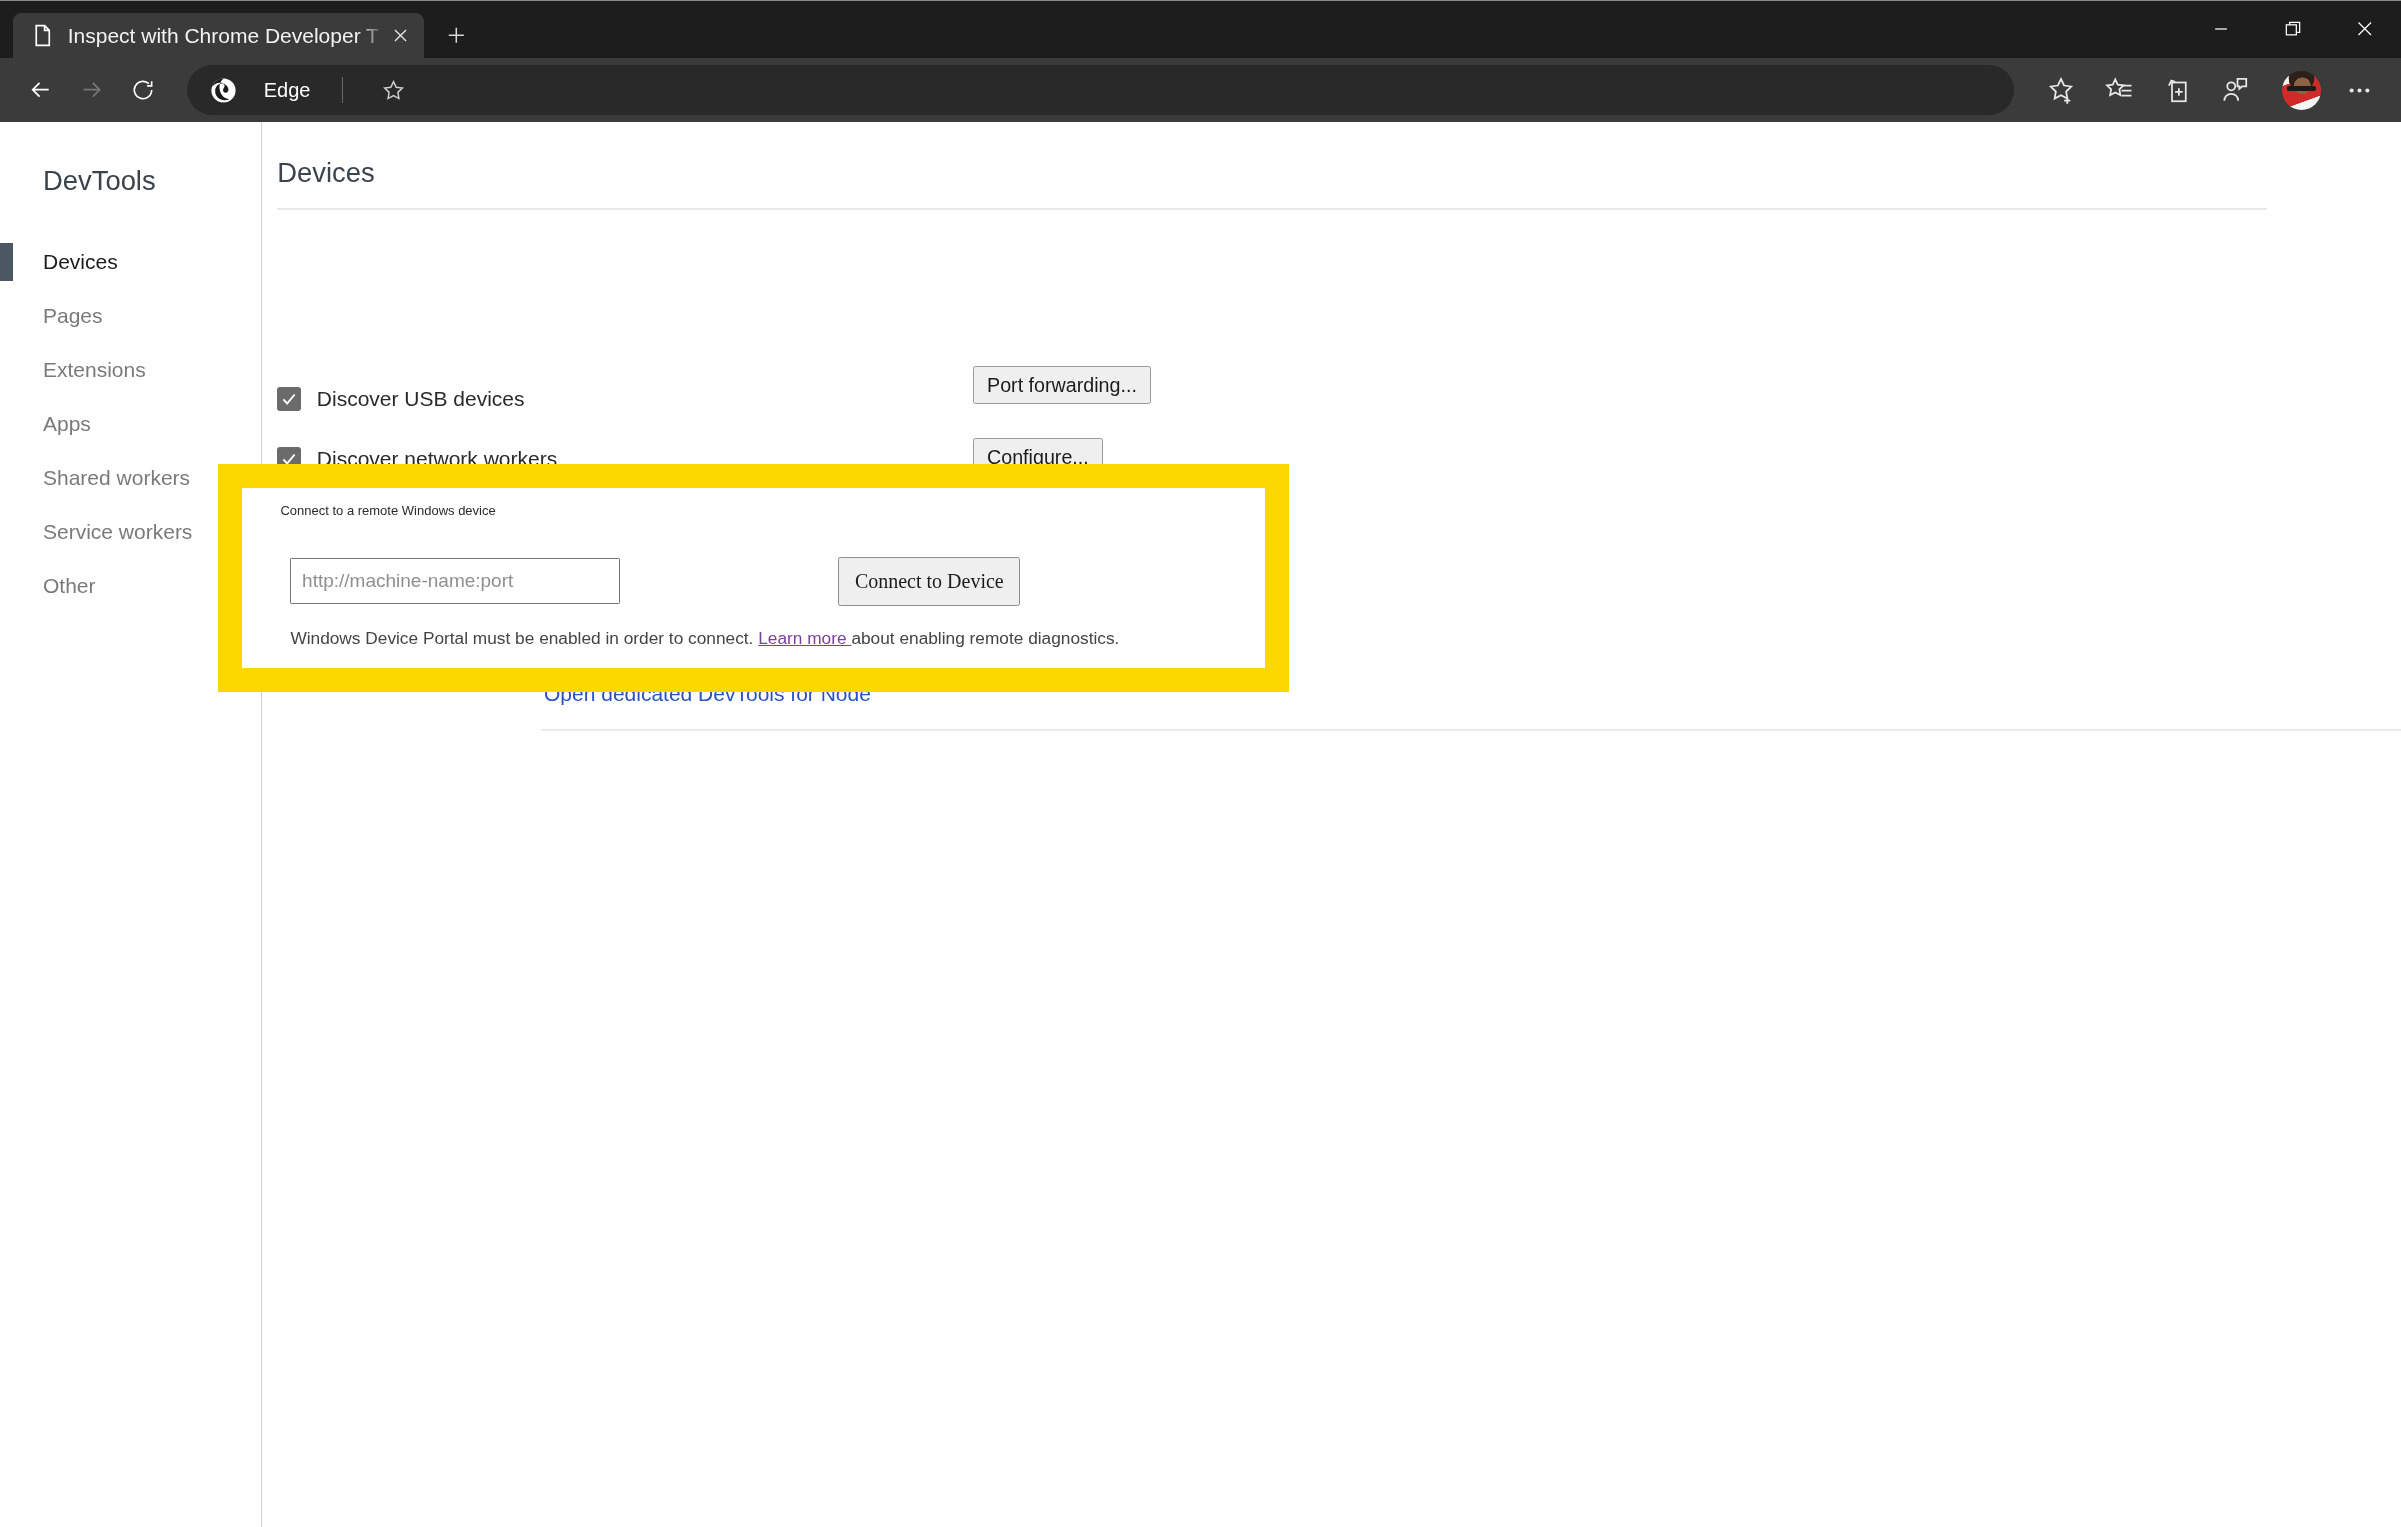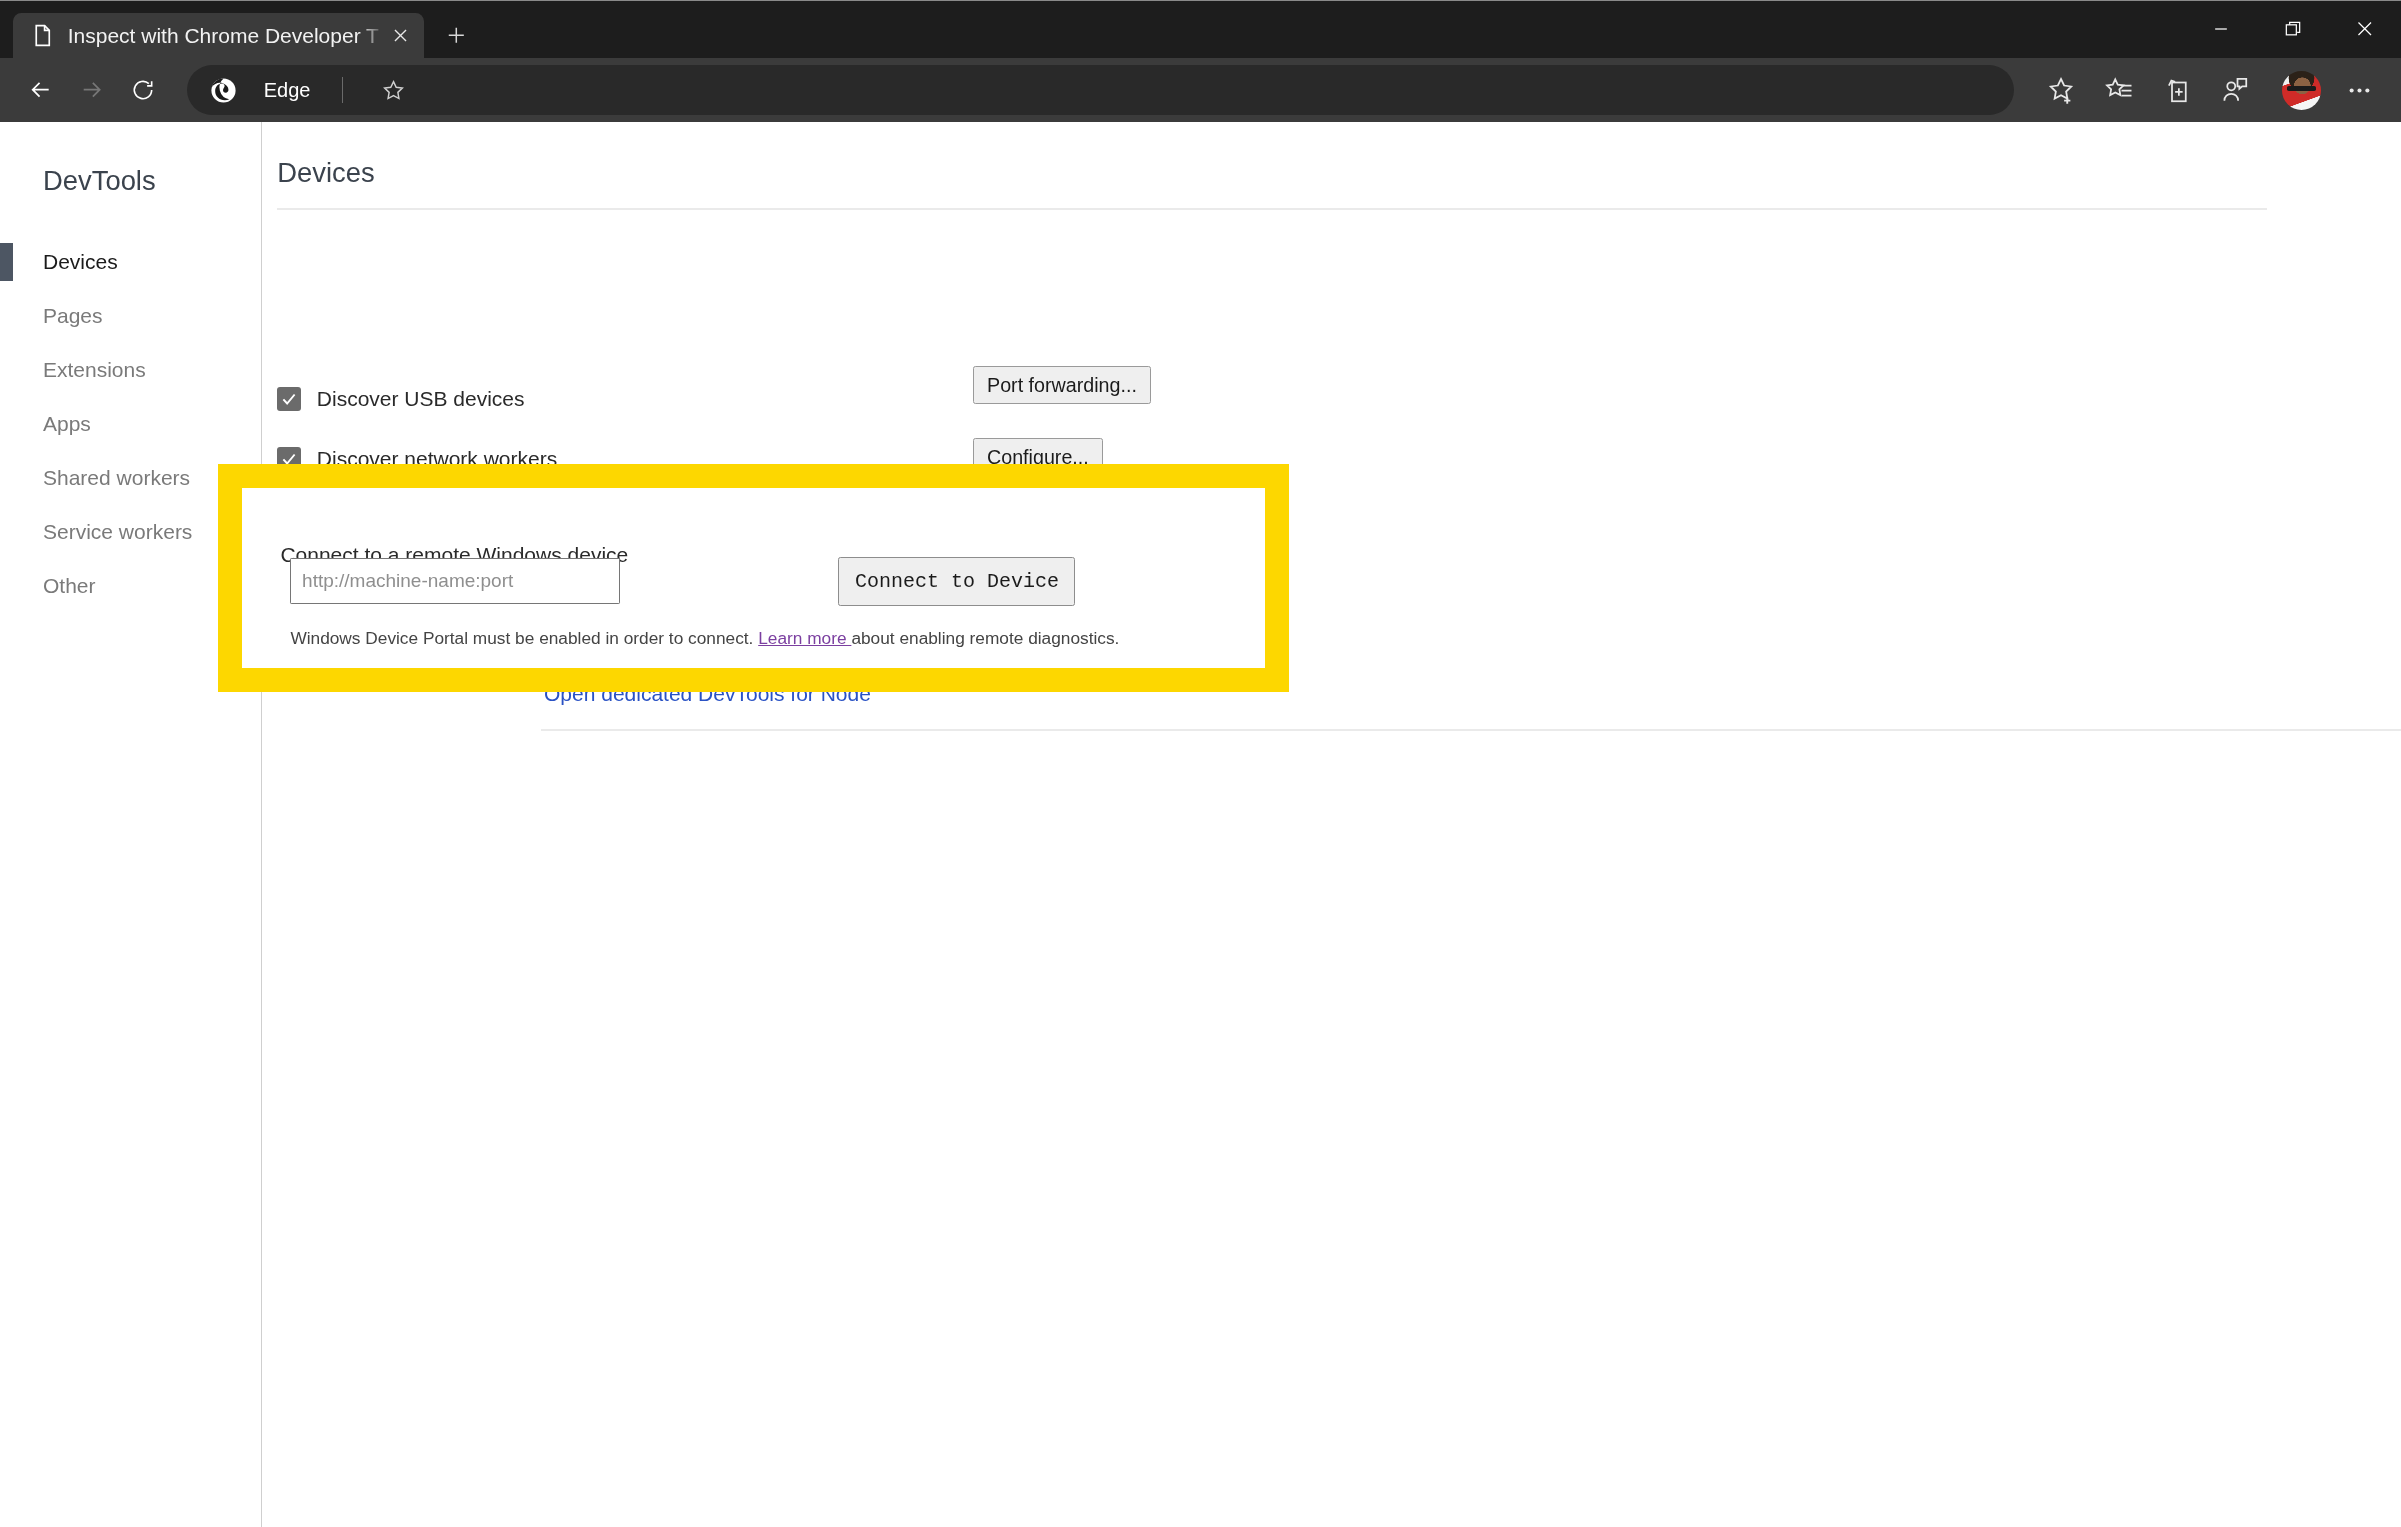--- a/index.html
+++ b/index.html
@@ -323,24 +323,23 @@
   }
   .highlight-inner {
     width: 100%; height: 100%;
     background: #ffffff;
     position: relative;
   }
 
   .hl-heading {
     position: absolute;
     left: 38px; top: 14.3px;
-    font-size: 21px;
+    font-size: 13px;
     color: #2a2a2a;
     white-space: nowrap;
-    margin-top: 40px;
   }
 
   .hl-input {
     position: absolute;
     left: 48px; top: 70px;
     width: 330px; height: 46px;
     background: #ffffff;
     border: 1.2px solid #767676;
     border-radius: 1.2px;
     font-size: 19px;
@@ -353,21 +352,21 @@
   .hl-connect-btn {
     position: absolute;
     left: 596px; top: 69px;
     height: 49px;
     background: #efefef;
     border: 1.2px solid #8d8d8d;
     border-radius: 2.4px;
     font-size: 20px;
     color: #1b1b1b;
     padding: 0 15.5px;
-    font-family: Liberation Mono, monospace;
+    font-family: Liberation Serif, serif;
     white-space: nowrap;
   }
 
   .hl-note {
     position: absolute;
     left: 48px; top: 140px;
     font-size: 17.3px;
     color: #444444;
     white-space: nowrap;
   }

